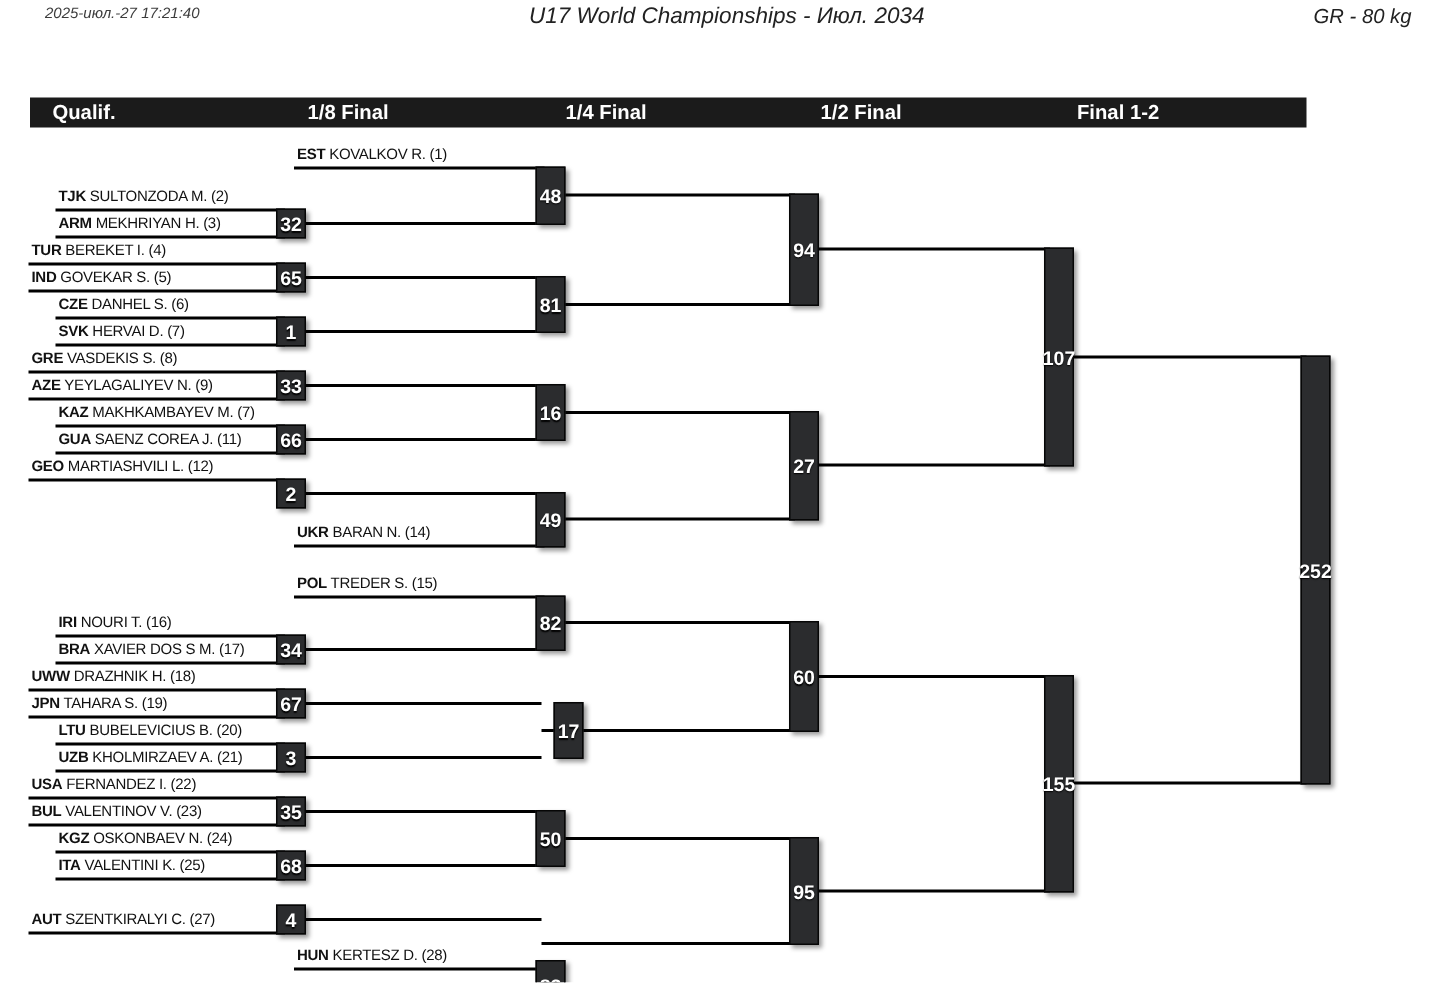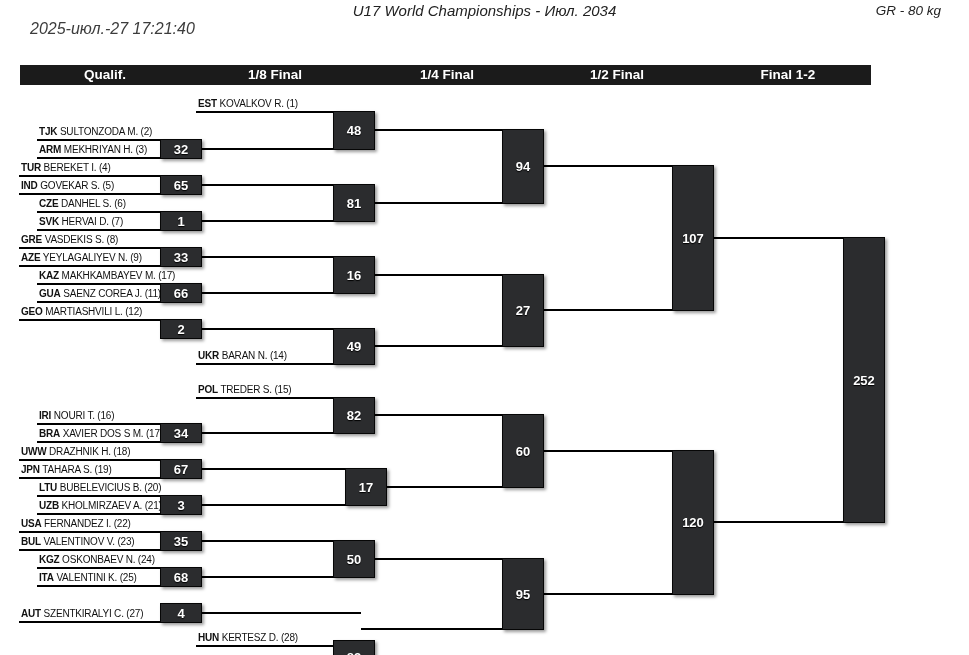--- a/index.html
+++ b/index.html
@@ -1,43 +1,43 @@
 <!DOCTYPE html>
 <html><head>
 <meta charset="utf-8">
 <style>
   html,body{margin:0;padding:0;background:#fff;}
   #page{position:relative;width:969px;height:655px;background:#fff;overflow:hidden;
         font-family:"Liberation Sans",sans-serif;}
 
   
-  .rpt-ts{position:absolute;left:30px;top:4px;font-style:italic;font-size:16px;color:#3c3c3c;margin-top:16px;}
+  .rpt-ts{position:absolute;left:30px;top:4px;font-style:italic;font-size:10px;color:#3c3c3c;}
   .rpt-title{position:absolute;left:0;right:0;top:2px;text-align:center;font-style:italic;
              font-size:15px;color:#222;}
   .rpt-cat{position:absolute;right:28px;top:3px;font-style:italic;font-size:13.5px;color:#222;}
 
   
   .colbar{position:absolute;left:20px;top:65px;width:851px;height:20px;background:#1b1b1b;}
-  .cl{position:absolute;top:2px;width:140px;text-align:center;color:#fff;
+  .cl{position:absolute;top:2px;width:140px;text-align:left;color:#fff;
       font-weight:bold;font-size:13.5px;}
 
   
   .r{position:absolute;height:15px;border-bottom:2px solid #000;white-space:nowrap;
      padding-left:2px;font-size:10px;letter-spacing:-0.2px;color:#111;z-index:1;
      line-height:15px;}
   .cc{font-weight:bold;}
 
   
   .hl{position:absolute;height:2px;background:#000;z-index:2;}
 
   
-  .mb{position:absolute;width:42px;background:#2b2c2e;border:1px solid #060606;
+  .mb{position:absolute;width:20px;background:#2b2c2e;border:1px solid #060606;
       box-shadow:2px 2px 3px rgba(0,0,0,0.40);color:#fff;font-weight:bold;font-size:13px;
       display:flex;align-items:center;justify-content:center;box-sizing:border-box;z-index:3;
-      text-shadow:0 1px 1px #000;}
+      text-shadow:0 1px 1px #000;margin-left:24px;}
 </style>
 </head>
 <body>
 
 <div id="page">
 
   <div class="rpt-ts">2025-июл.-27 17:21:40</div>
   <div class="rpt-title">U17 World Championships - Июл. 2034</div>
   <div class="rpt-cat">GR - 80 kg</div>
 
@@ -51,21 +51,21 @@
 
   <div class="r" style="left:196px;top:96px;width:165px"><span class="cc">EST</span> <span>KOVALKOV R. (1)</span></div>
   <div class="r" style="left:37px;top:124px;width:151px"><span class="cc">TJK</span> <span>SULTONZODA M. (2)</span></div>
   <div class="r" style="left:37px;top:142px;width:151px"><span class="cc">ARM</span> <span>MEKHRIYAN H. (3)</span></div>
   <div class="r" style="left:19px;top:160px;width:169px"><span class="cc">TUR</span> <span>BEREKET I. (4)</span></div>
   <div class="r" style="left:19px;top:178px;width:169px"><span class="cc">IND</span> <span>GOVEKAR S. (5)</span></div>
   <div class="r" style="left:37px;top:196px;width:151px"><span class="cc">CZE</span> <span>DANHEL S. (6)</span></div>
   <div class="r" style="left:37px;top:214px;width:151px"><span class="cc">SVK</span> <span>HERVAI D. (7)</span></div>
   <div class="r" style="left:19px;top:232px;width:169px"><span class="cc">GRE</span> <span>VASDEKIS S. (8)</span></div>
   <div class="r" style="left:19px;top:250px;width:169px"><span class="cc">AZE</span> <span>YEYLAGALIYEV N. (9)</span></div>
-  <div class="r" style="left:37px;top:268px;width:151px"><span class="cc">KAZ</span> <span>MAKHKAMBAYEV M. (17)</span></div>
+  <div class="r" style="left:37px;top:268px;width:151px"><span class="cc">KAZ</span> <span>MAKHKAMBAYEV M. (7)</span></div>
   <div class="r" style="left:37px;top:286px;width:151px"><span class="cc">GUA</span> <span>SAENZ COREA J. (11)</span></div>
   <div class="r" style="left:19px;top:304px;width:169px"><span class="cc">GEO</span> <span>MARTIASHVILI L. (12)</span></div>
   <div class="r" style="left:196px;top:348px;width:165px"><span class="cc">UKR</span> <span>BARAN N. (14)</span></div>
   <div class="r" style="left:196px;top:382px;width:165px"><span class="cc">POL</span> <span>TREDER S. (15)</span></div>
   <div class="r" style="left:37px;top:408px;width:151px"><span class="cc">IRI</span> <span>NOURI T. (16)</span></div>
   <div class="r" style="left:37px;top:426px;width:151px"><span class="cc">BRA</span> <span>XAVIER DOS S M. (17)</span></div>
   <div class="r" style="left:19px;top:444px;width:169px"><span class="cc">UWW</span> <span>DRAZHNIK H. (18)</span></div>
   <div class="r" style="left:19px;top:462px;width:169px"><span class="cc">JPN</span> <span>TAHARA S. (19)</span></div>
   <div class="r" style="left:37px;top:480px;width:151px"><span class="cc">LTU</span> <span>BUBELEVICIUS B. (20)</span></div>
   <div class="r" style="left:37px;top:498px;width:151px"><span class="cc">UZB</span> <span>KHOLMIRZAEV A. (21)</span></div>
@@ -178,20 +178,20 @@
       <span>60</span>
     </div>
   <div class="mb" style="left:502px;top:558px;height:72px">
       <span>95</span>
     </div>
 
   <div class="mb" style="left:672px;top:165px;height:146px">
       <span>107</span>
     </div>
   <div class="mb" style="left:672px;top:450px;height:145px">
-      <span>120</span>
+      <span>155</span>
     </div>
 
   <div class="mb" style="left:843px;top:237px;height:286px">
       <span>252</span>
     </div>
 
 </div>
 
 </body></html>

